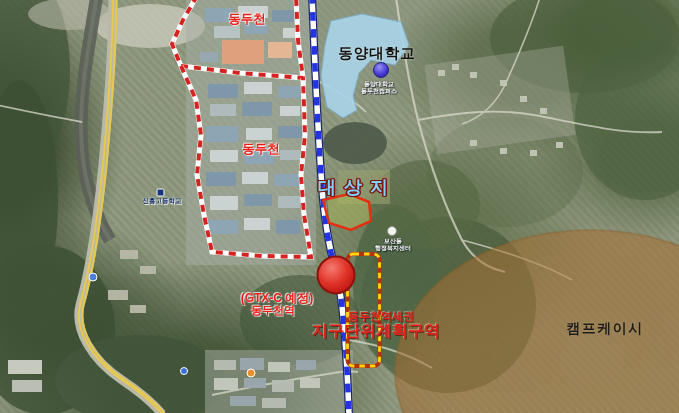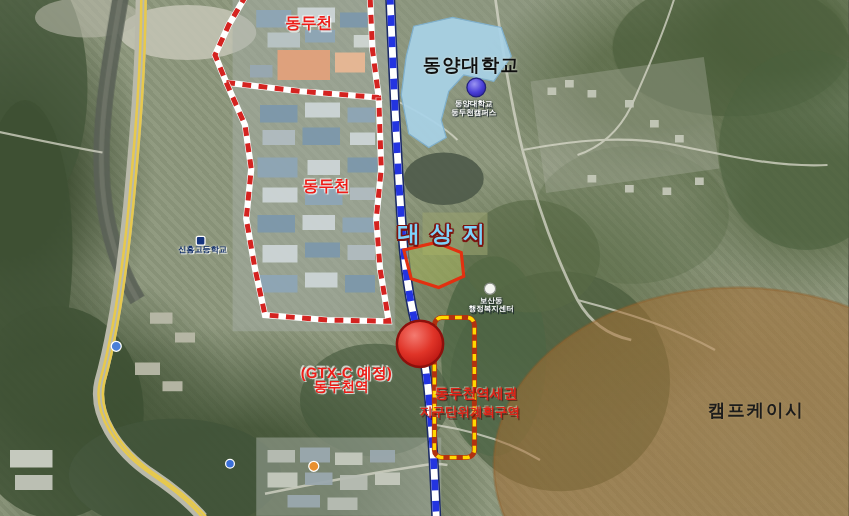--- a/index.html
+++ b/index.html
@@ -207,21 +207,21 @@
   <div class="lbl red-lbl" style="left:261px;top:149px;font-size:12.5px;">동두천</div>
 
   <div class="lbl black-lbl" style="left:377px;top:53px;font-size:14.5px;letter-spacing:1px;">동양대학교</div>
 
   <div class="lbl green-lbl" style="left:357px;top:187px;font-size:18px;letter-spacing:8px;">대상지</div>
 
   <div class="lbl red-lbl" style="left:273px;top:282px;font-size:11px;margin-top:28px;">동두천역</div>
   <div class="lbl red-lbl" style="left:277px;top:298px;font-size:12px;">(GTX-C 예정)</div>
 
   <div class="lbl dark-red-lbl" style="left:362px;top:316px;font-size:11px;">동두천역세권</div>
-  <div class="lbl dark-red-lbl" style="left:357px;top:331px;font-size:10px;">지구단위계획구역</div>
+  <div class="lbl dark-red-lbl" style="left:357px;top:331px;font-size:16px;">지구단위계획구역</div>
 
   <div class="lbl camp-lbl" style="left:585px;top:328px;font-size:14px;letter-spacing:1.5px;margin-left:20px;">캠프케이시</div>
 
   <div class="lbl tiny-lbl" style="left:379px;top:84px;font-size:6px;">동양대학교</div>
   <div class="lbl tiny-lbl" style="left:379px;top:91px;font-size:6px;">동두천캠퍼스</div>
   <div class="lbl tiny-lbl tiny-dark" style="left:162px;top:201px;font-size:6.5px;">신흥고등학교</div>
   <div class="lbl tiny-lbl" style="left:393px;top:241px;font-size:6px;">보산동</div>
   <div class="lbl tiny-lbl" style="left:393px;top:248px;font-size:6px;">행정복지센터</div>
 
 </div>

